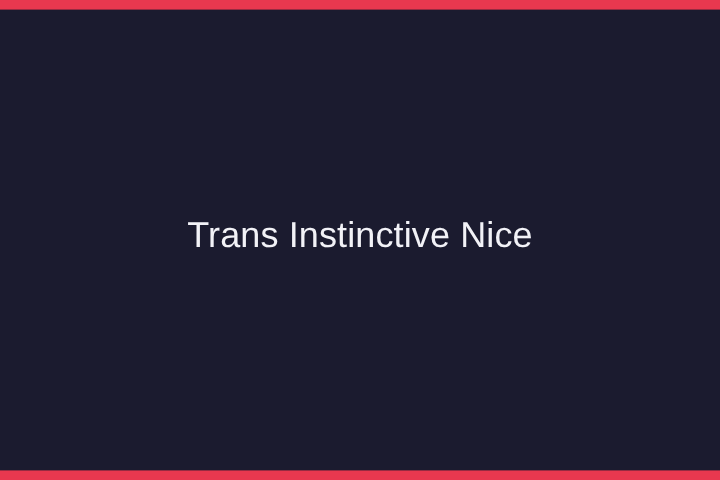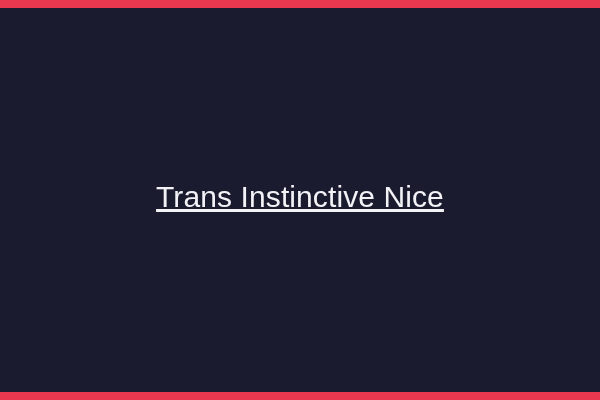--- a/index.html
+++ b/index.html
@@ -50,21 +50,20 @@
     font-size: 30px;
     font-weight: 400;
     font-style: normal;
     line-height: 1.15;
     letter-spacing: 0.1px;
     color: #f2f2f7;
     text-align: center;
     white-space: nowrap;
     
     transform: translateY(-3px);
-    text-decoration: underline;
   }
 </style>
 </head>
 <body>
 
 <div class="banner">
 
   <div class="accent-bar"></div>
 
   <div class="banner-body">

